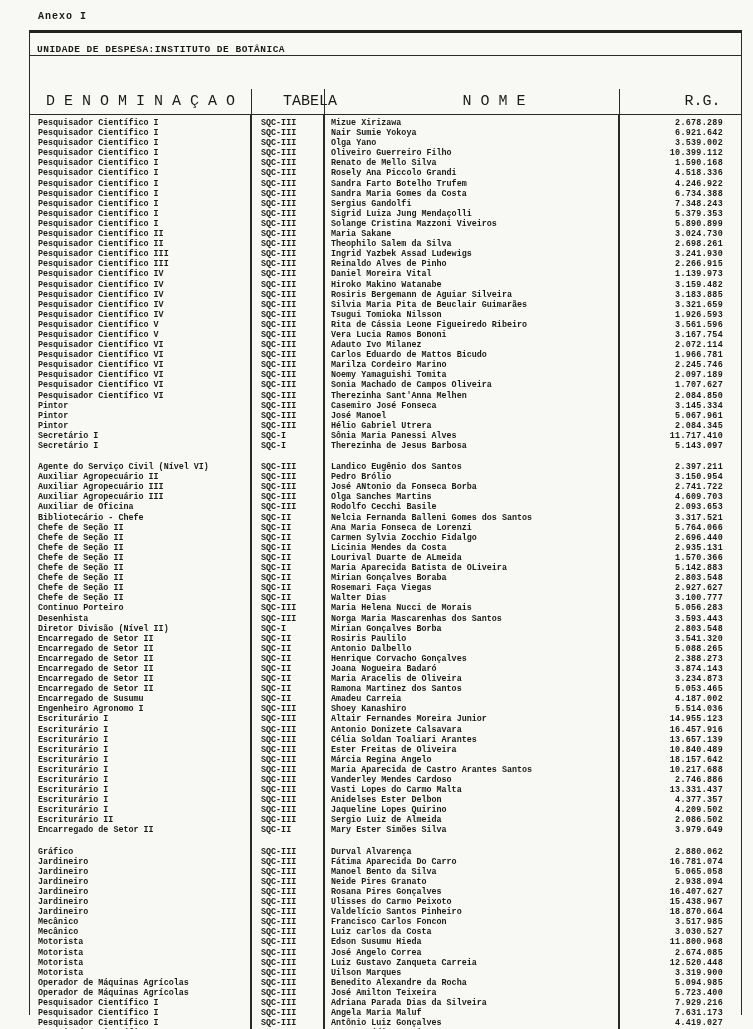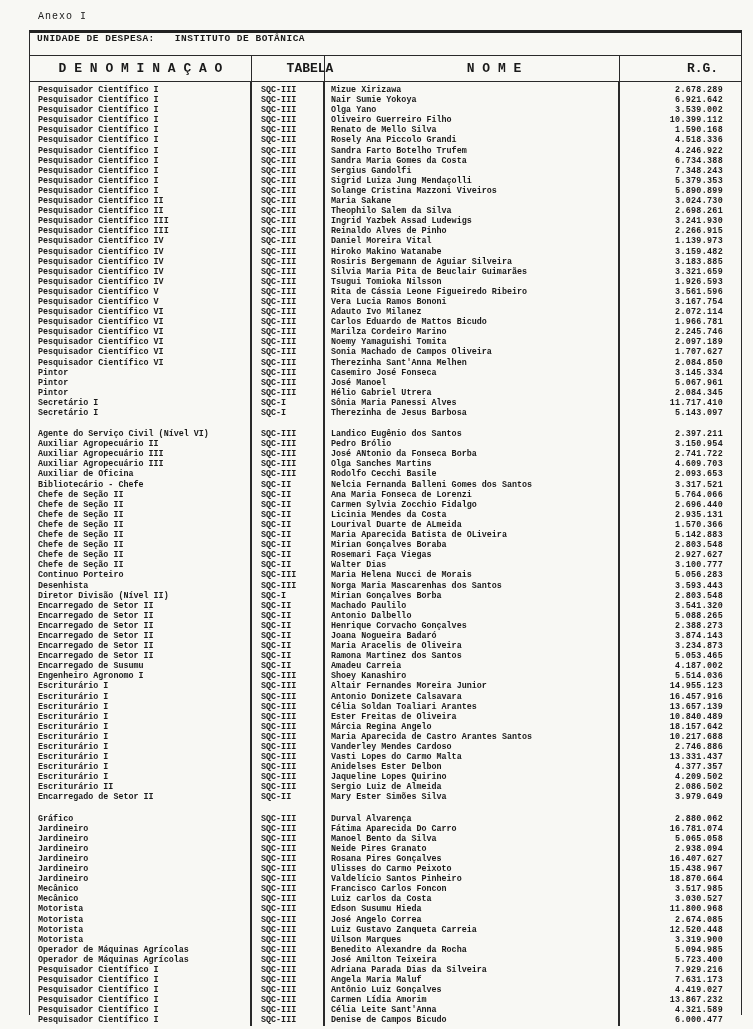--- a/index.html
+++ b/index.html
@@ -7,43 +7,43 @@
     width:753px;height:1029px;
     background:#e9e9e5;
     font-family:"Liberation Mono","DejaVu Sans Mono",monospace;
   }
   .sheet{
     position:relative;width:753px;height:1029px;
     background:#f8f8f4;color:#1a1a1a;overflow:hidden;
   }
   .annex{
     position:absolute;left:38px;top:11px;
-    font-size:10px;font-weight:normal;letter-spacing:1px;
+    font-size:10px;font-weight:bold;letter-spacing:1px;
   }
   .table-box{
     position:absolute;left:29px;top:30px;width:713px;height:985px;
     box-sizing:border-box;
     border-top:3px solid #222;
     border-left:1.5px solid #2a2a2a;
     border-right:1.5px solid #2a2a2a;
   }
   .unit-row{
     height:23px;box-sizing:border-box;
     border-bottom:1.5px solid #2a2a2a;
-    display:flex;align-items:flex-start;
+    display:flex;align-items:flex-end;
     padding-left:7px;
     font-size:9.5px;font-weight:bold;letter-spacing:.5px;
     white-space:nowrap;
   }
-  .unit-row .unit-value{margin-left:20px;}
+  .unit-row .unit-value{}
   .head-row{
     height:26px;box-sizing:border-box;
     border-bottom:1.5px solid #2a2a2a;
     display:flex;align-items:stretch;
-    font-size:13px;font-weight:bold;
+    font-size:15px;font-weight:normal;margin-top:33px;
   }
   .head-cell{
     display:flex;align-items:center;justify-content:center;
     box-sizing:border-box;white-space:nowrap;
   }
   .head-cell + .head-cell{border-left:1.5px solid #2a2a2a;padding-left:44px;}
   .hc-denom{width:221px;}
   .hc-tabela{width:73px;}
   .hc-nome{width:295px;text-align:center;}
   .hc-rg{flex:1;}
@@ -390,21 +390,21 @@
         </div>
         <div class="row">
           <div class="cell c-denom">Diretor Divisão (Nível II)</div>
           <div class="cell c-tabela">SQC-I</div>
           <div class="cell c-nome">Mirian Gonçalves Borba</div>
           <div class="cell c-rg">2.803.548</div>
         </div>
         <div class="row">
           <div class="cell c-denom">Encarregado de Setor II</div>
           <div class="cell c-tabela">SQC-II</div>
-          <div class="cell c-nome">Machado Paulilo</div>
+          <div class="cell c-nome">Rosiris Paulilo</div>
           <div class="cell c-rg">3.541.320</div>
         </div>
         <div class="row">
           <div class="cell c-denom">Encarregado de Setor II</div>
           <div class="cell c-tabela">SQC-II</div>
           <div class="cell c-nome">Antonio Dalbello</div>
           <div class="cell c-rg">5.088.265</div>
         </div>
         <div class="row">
           <div class="cell c-denom">Encarregado de Setor II</div>

